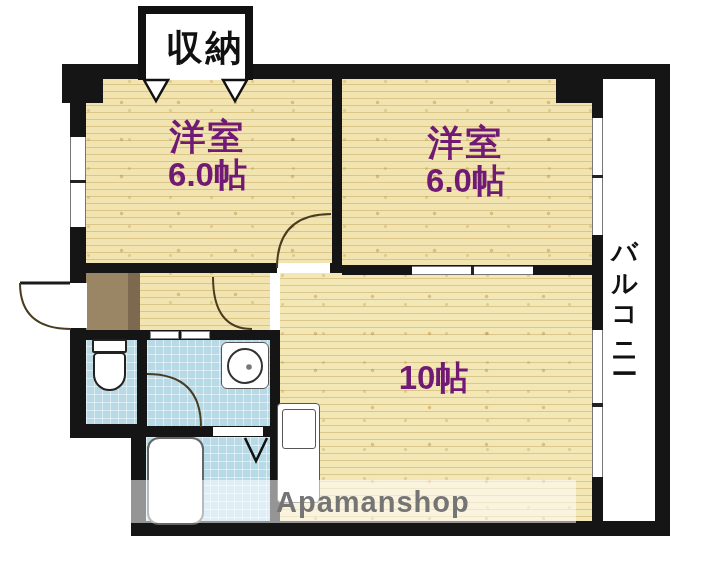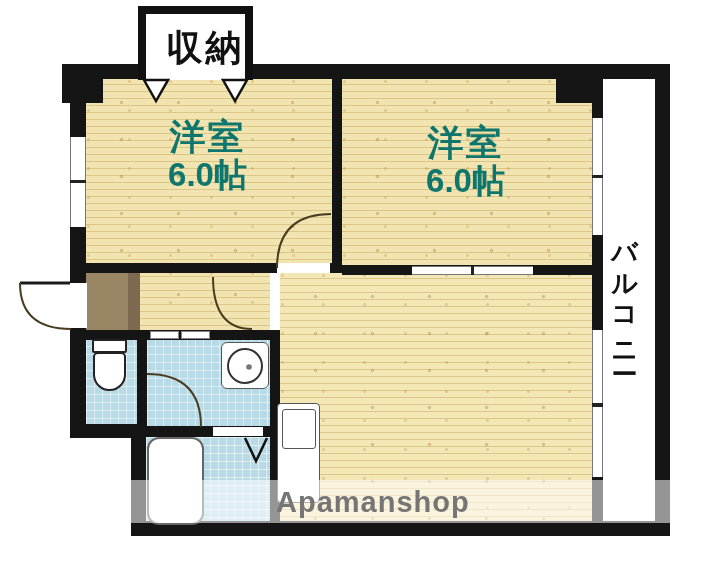--- a/index.html
+++ b/index.html
@@ -24,21 +24,21 @@
       linear-gradient(180deg, rgba(255,255,255,.5) 1px, transparent 1px);
     background-size:8px 8px;
   }
   .genkan{background:#9a8565;}
   .window-v{background:#fff;border-left:1.5px solid #777;border-right:1.5px solid #777;}
   .window-h{background:#fff;border-top:1.5px solid #777;border-bottom:1.5px solid #777;}
   .wtick{background:#222;}
   .gap{background:#fff;}
   .slit{background:#fff;border:1px solid #888;}
   .fixture{background:#fff;}
-  .label{color:#0f766e;text-align:center;line-height:1.08;}
+  .label{color:#701a75;text-align:center;line-height:1.08;}
   .closet-box{background:#fff;border:8px solid #111;border-bottom:none;}
   .closet-text{font-size:36px;font-weight:600;letter-spacing:3px;color:#111;text-align:center;}
   .room-name{font-size:36px;font-weight:600;letter-spacing:2px;}
   .room-size{font-size:33px;font-weight:600;}
   .ldk-name{font-size:38px;font-weight:600;letter-spacing:3px;}
   .balcony-text{writing-mode:vertical-rl;font-size:26px;font-weight:600;letter-spacing:5px;color:#111;}
   .wm-band{background:rgba(255,255,255,.55);}
   .wm-text{color:#757575;font-size:29px;font-weight:600;letter-spacing:1px;}
   svg.overlay{position:absolute;left:0;top:0;pointer-events:none;}
 </style>
@@ -122,20 +122,21 @@
 
   <div class="abs label" style="left:120px;top:118px;width:175px;">
     <div class="room-name">洋室</div>
     <div class="room-size">6.0帖</div>
   </div>
   <div class="abs label" style="left:378px;top:124px;width:175px;">
     <div class="room-name">洋室</div>
     <div class="room-size">6.0帖</div>
   </div>
   <div class="abs label" style="left:346px;top:360px;width:175px;">
+    <div class="room-size">10帖</div>
   </div>
   <div class="abs balcony-text" style="left:608px;top:222px;height:185px;">バルコニー</div>
 
-  <div class="abs wm-band" style="left:0px;top:480px;width:720px;height:43px;">
+  <div class="abs wm-band" style="left:0px;top:480px;width:576px;height:43px;">
     <div class="wm-text" style="position:absolute;left:276px;top:6px;">Apamanshop</div>
   </div>
 
 </div>
 
 </body></html>

